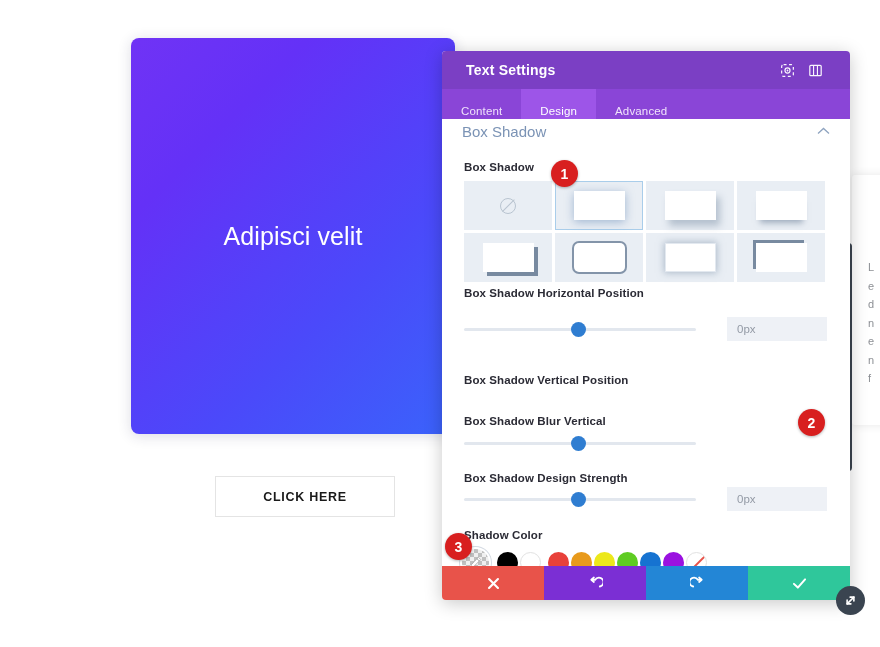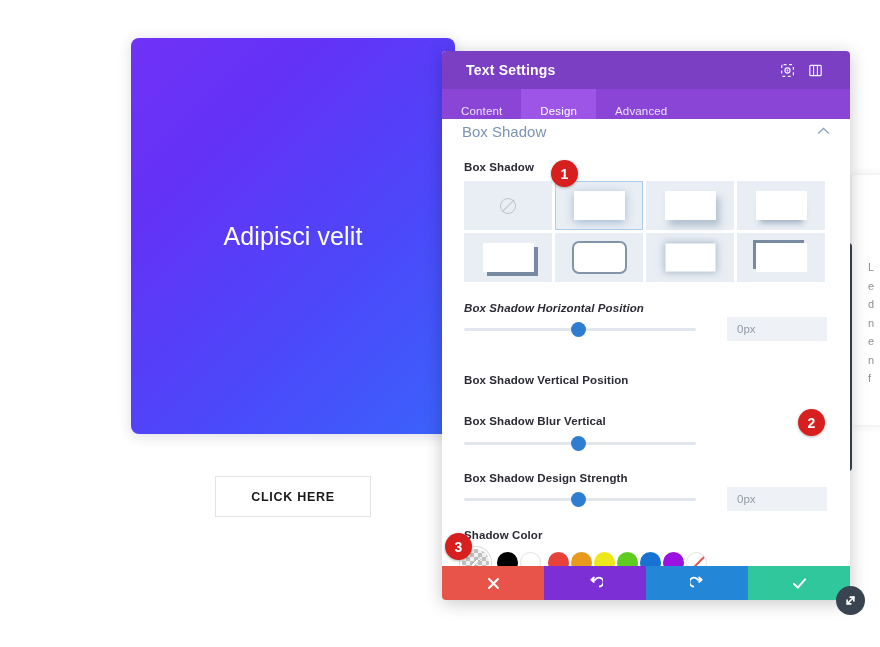--- a/index.html
+++ b/index.html
@@ -20,21 +20,21 @@
     background: linear-gradient(135deg, #7033f5 0%, #6431f7 25%, #4b49fa 65%, #3a63fb 100%);
     display:flex; align-items:center; justify-content:center;
     box-shadow: 0 2px 14px rgba(40,40,80,0.16);
   }
   .hero-title {
     color:#ffffff; font-size:25px; font-weight:400; letter-spacing:0.1px;
     font-family:"Liberation Sans", sans-serif;
   }
 
   .click-btn {
-    position:absolute; left:185px; top:476px; width:156px; height:41px;
+    position:absolute; left:185px; top:476px; width:180px; height:41px;
     background:#ffffff; border:1px solid #e4e4e4;
     display:flex; align-items:center; justify-content:center;
     font-size:12.5px; font-weight:bold; letter-spacing:0.7px; color:#1a1a1a;
     cursor:pointer;
   }
 
   
   .bg-panel {
     position:absolute; left:852px; top:175px; width:40px; height:250px;
     background:#fff; box-shadow:0 0 10px rgba(0,0,0,0.10);
@@ -265,21 +265,21 @@
               <div class="pbox" style="box-shadow:0 0 7px 1px rgba(125,145,170,0.55); border:1px solid #e3e9f0;"></div>
             </div>
 
             <div class="preset">
               <div class="pbox" style="box-shadow:-3px -3px 0 0 rgba(100,120,145,0.85);"></div>
             </div>
 
           </div>
         </div>
 
-        <div style="position:absolute; left:22px; top:159px;font-style:italic;" class="field-label">Box Shadow Horizontal Position</div>
+        <div style="position:absolute; left:22px; top:144px;" class="field-label">Box Shadow Horizontal Position</div>
         <div class="slider-row" style="position:absolute; left:22px; top:175px; width:363px;">
           <div class="track"></div>
           <div class="knob" style="left:107px;"></div>
           <div class="valbox">0px</div>
         </div>
 
         <div style="position:absolute; left:22px; top:231px;" class="field-label">Box Shadow Vertical Position</div>
 
         <div style="position:absolute; left:22px; top:272px;" class="field-label">Box Shadow Blur Vertical</div>
         <div class="slider-row" style="position:absolute; left:22px; top:289px; width:363px;">

